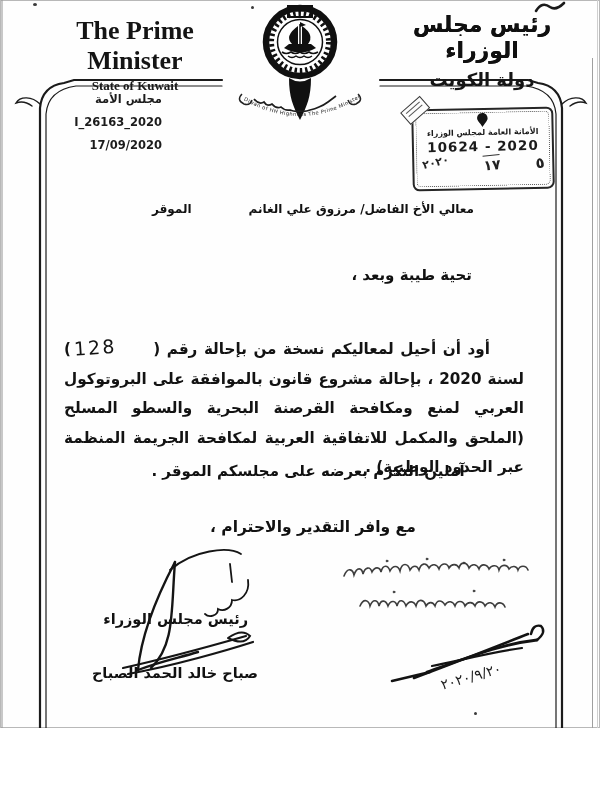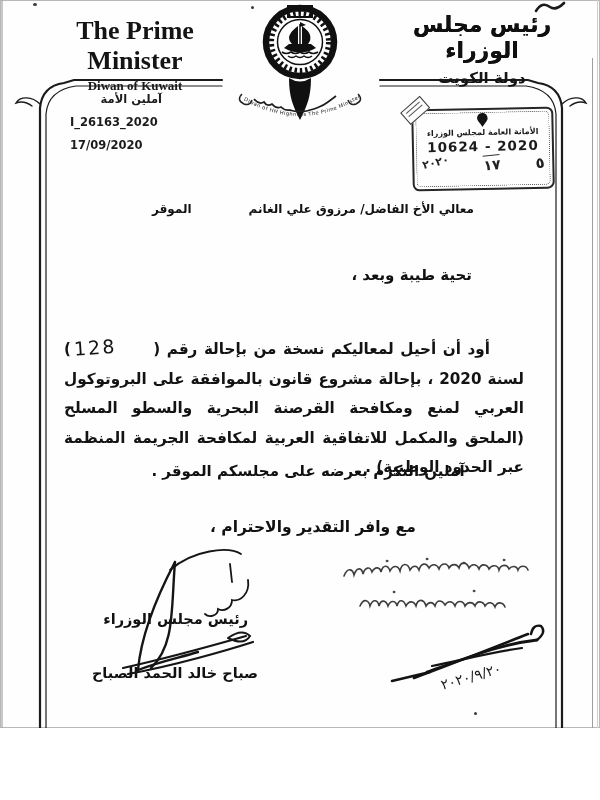--- a/index.html
+++ b/index.html
@@ -14,29 +14,29 @@
   svg{display:block;}
   .abs{position:absolute;}
   .nowrap{white-space:nowrap;}
 
   
   .en-head{left:28px;top:16px;width:214px;text-align:center;z-index:2;}
   .en-title{font-family:"Liberation Serif","DejaVu Serif",serif;font-weight:bold;font-size:26px;line-height:30px;color:#141414;}
   .en-sub{font-family:"Liberation Serif","DejaVu Serif",serif;font-weight:bold;font-size:13px;margin-top:2px;color:#1a1a1a;}
   .ar-head{left:382px;top:12px;width:200px;text-align:center;z-index:2;direction:rtl;}
   .ar-title{font-weight:bold;font-size:22px;line-height:26px;color:#101010;text-shadow:0 0 .6px #000;}
-  .ar-sub{font-weight:bold;font-size:15px;margin-top:5px;color:#151515;}
+  .ar-sub{font-weight:bold;font-size:18px;margin-top:5px;color:#151515;}
 
   .emblem{left:212px;top:2px;z-index:3;}
   .frame{left:0;top:0;z-index:1;pointer-events:none;}
 
   
   .ref{left:70px;top:92px;width:92px;z-index:2;font-size:11.5px;font-weight:bold;color:#1c1c1c;}
   .ref .r1{text-align:right;direction:rtl;}
-  .ref div{margin-bottom:9px;}
+  .ref div{margin-bottom:9px;text-align:right;}
 
   
   .stamp{
     left:412px;top:108px;width:138px;height:78px;z-index:2;
     border:2px solid #262626;border-radius:7px;
     transform:rotate(-1.2deg);
     text-align:center;color:#1b1b1b;
   }
   .stamp::before{
     content:"";position:absolute;inset:2px;border:1px dotted #555;border-radius:5px;
@@ -102,21 +102,21 @@
 
       <path stroke-width="1.2" d="M 380 86 L 526 86 Q 554 90 556 114 L 556 744 L 552 752 L 556 758 Q 556 780 572 794"></path>
 
       <path stroke-width="1.4" d="M 40 104 C 32 96 20 96 16 103 Q 24 100 32 106"></path>
       <path stroke-width="1.4" d="M 562 104 C 570 96 582 96 586 103 Q 578 100 570 106"></path>
     </g>
   </svg>
 
   <div class="abs en-head">
     <div class="en-title">The Prime Minister</div>
-    <div class="en-sub">Diwan of Kuwait</div>
+    <div class="en-sub">State of Kuwait</div>
   </div>
 
   <div class="abs ar-head">
     <div class="ar-title">رئيس مجلس الوزراء</div>
     <div class="ar-sub">دولة الكويت</div>
   </div>
 
   <svg class="abs emblem" width="176" height="124" viewBox="0 0 176 124">
     <g stroke="#101010" fill="none">
       <rect x="76" y="4" width="24" height="11" stroke-width="2" fill="#fff"></rect>
@@ -145,21 +145,21 @@
 
     <defs>
         <path id="emb-arc" d="M 28 96 Q 88 132 148 96"></path>
       </defs>
     <text font-size="5.2" letter-spacing="0.4" fill="#222" font-family="DejaVu Sans, sans-serif">
       <textPath href="#emb-arc" startOffset="4">Diwan of HH Highness The Prime Minister</textPath>
     </text>
   </svg>
 
   <div class="abs ref">
-    <div class="r1 nowrap">آملين الأمة</div>
+    <div class="r1 nowrap">مجلس الأمة</div>
     <div class="nowrap">I_26163_2020</div>
     <div class="nowrap">17/09/2020</div>
   </div>
 
   <div class="abs stamp">
     <div class="mini-stamp">
         <i></i>
         <i></i>
       </div>
     <svg class="stamp-emblem" width="14" height="16" viewBox="0 0 16 18">

